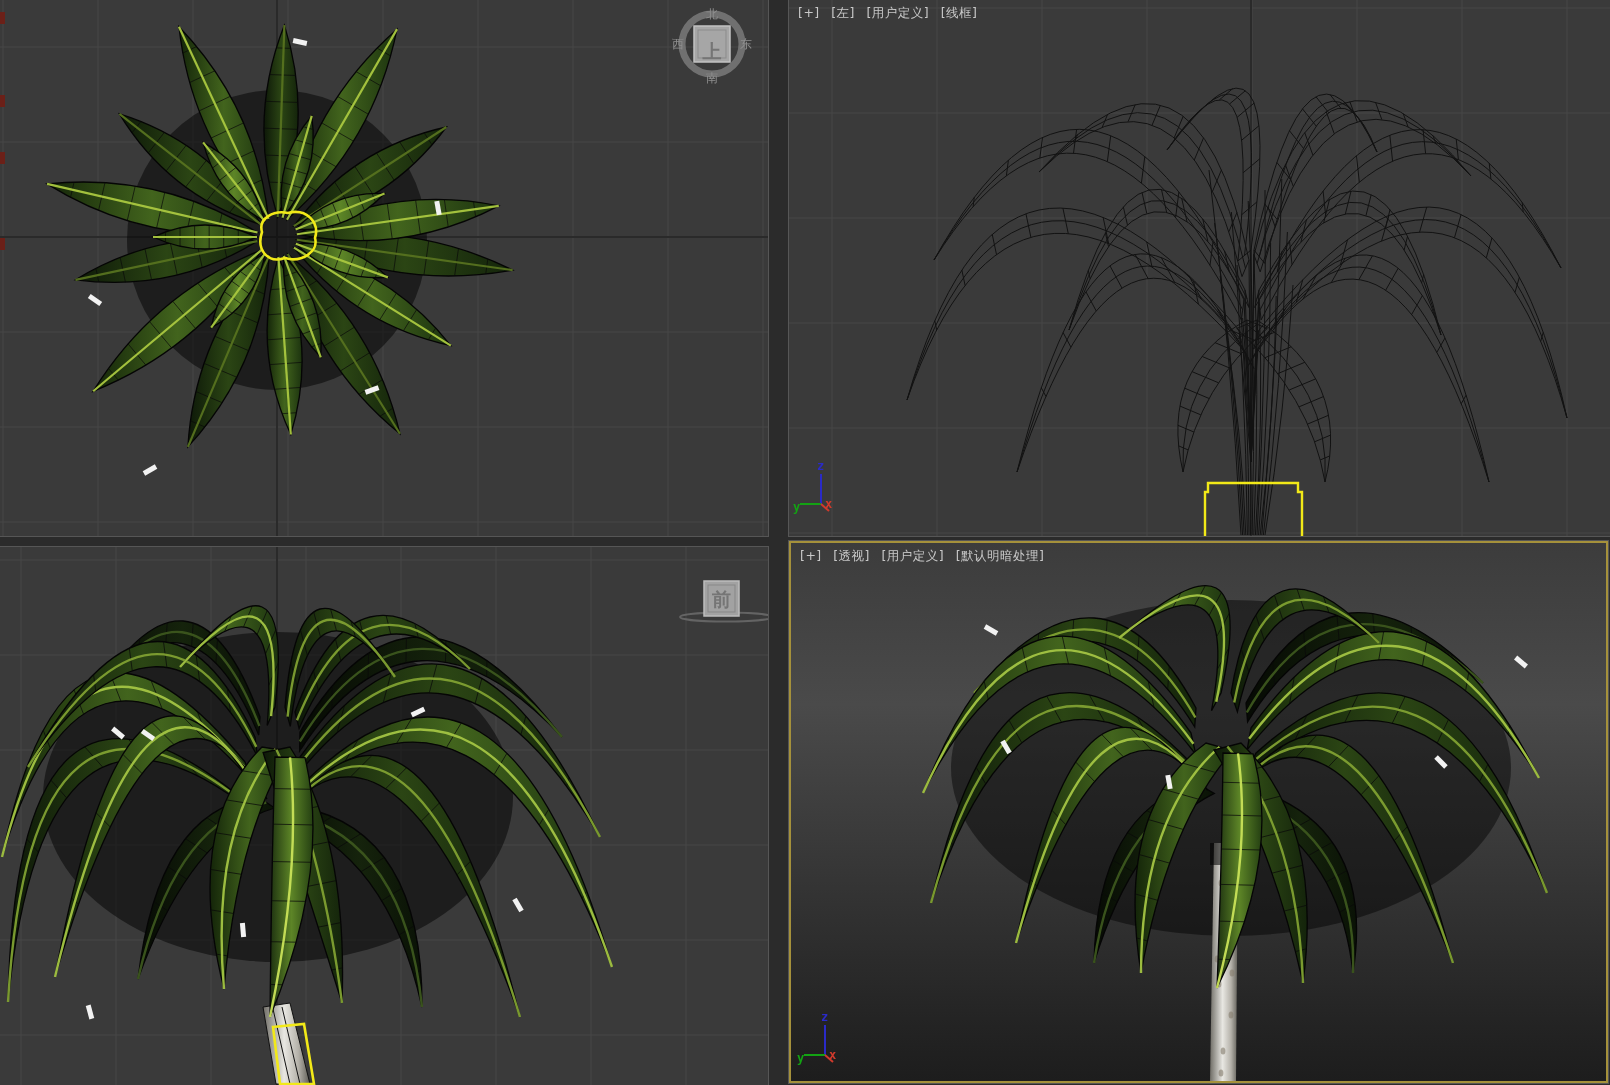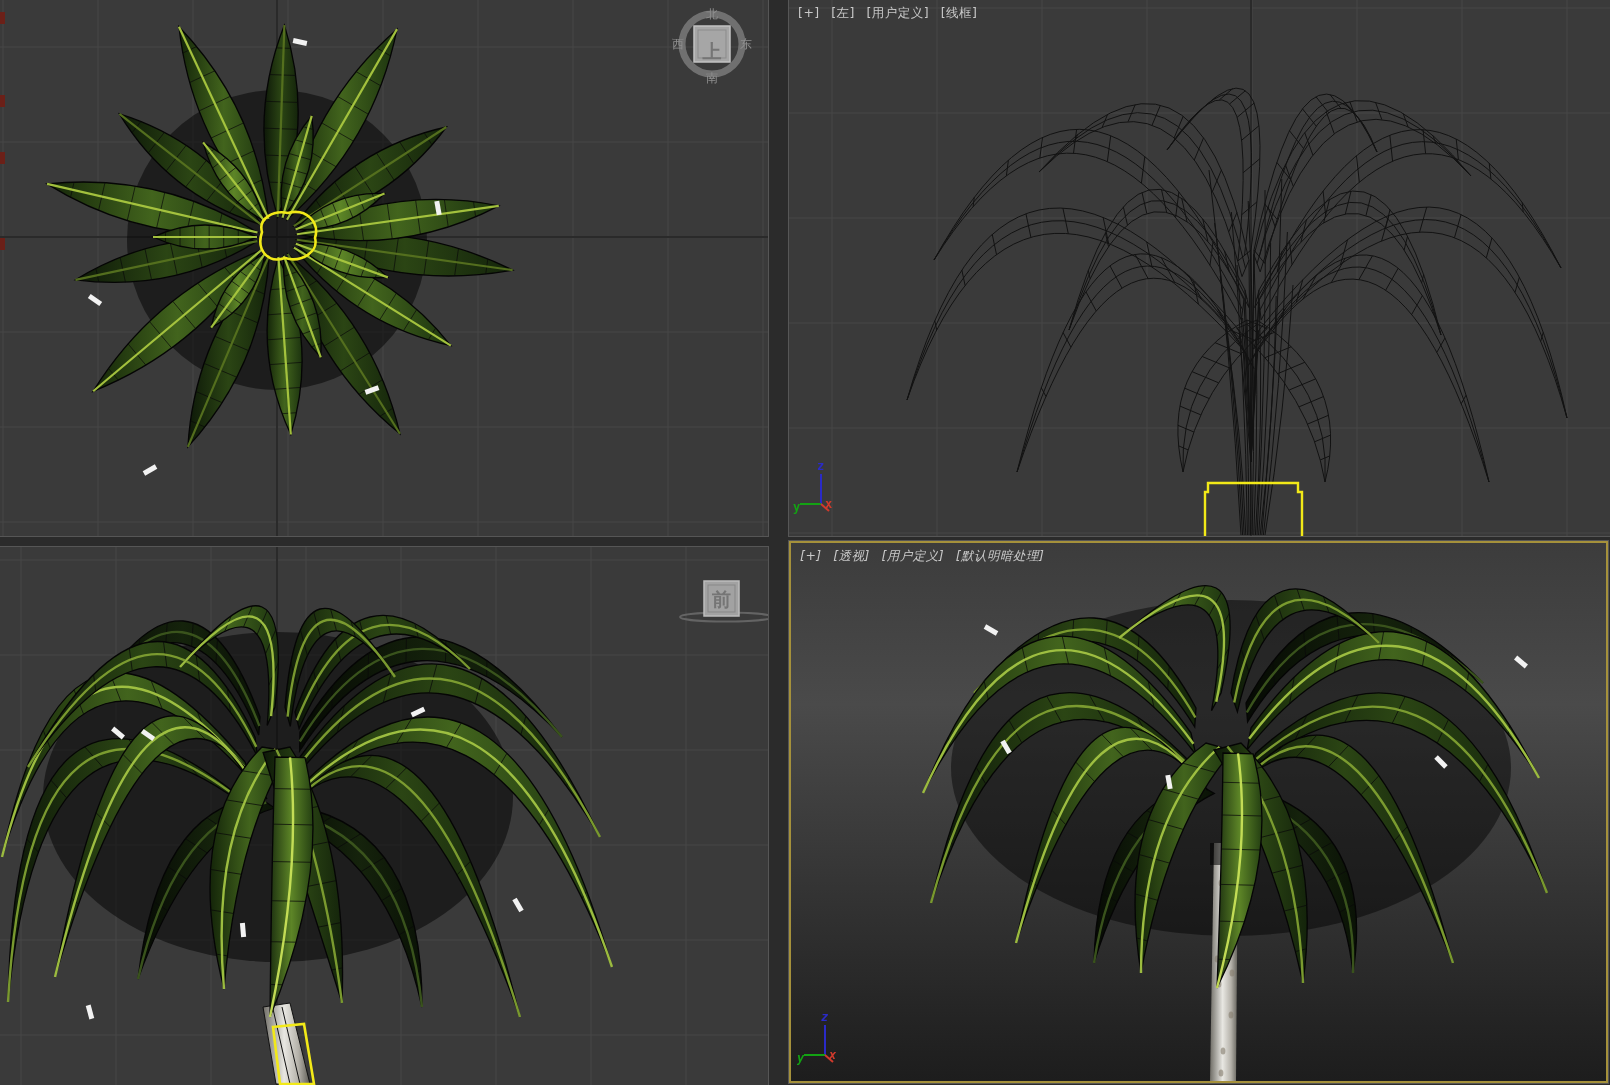--- a/index.html
+++ b/index.html
@@ -2,21 +2,21 @@
 <html style="--viewport-bg: #3a3a3a; --grid-line: #464646; --grid-axis: #2a2a2a; --wire: #121212; --selection: #f2e918; --active-border: #a5913b; --label-text: #c9c9c9; --axis-x: #d03a2c; --axis-y: #13a213; --axis-z: #2a2ac8; --trunk-light: #e8e7e2; --trunk-dark: #6f6d66; --leaf-stripe-bright: #a3c443; --leaf-dark: #0a1206; --leaf-lit: #42641d;"><head>
 <meta charset="utf-8">
 <style>
   html,body{margin:0;padding:0;background:#1a1a1a;}
   #stage{position:relative;width:1610px;height:1085px;background:#2b2b2b;overflow:hidden;
          font-family:"DejaVu Sans",sans-serif;}
   .vp{position:absolute;background:var(--viewport-bg);overflow:hidden;box-shadow:0 0 0 1px #565656;}
   #vp-top{left:0;top:0;width:768px;height:536px;}
   #vp-left{left:789px;top:0;width:821px;height:536px;}
   #vp-front{left:0;top:547px;width:768px;height:538px;}
-  #vp-persp{left:789px;top:541px;width:819px;height:542px;border:2px solid var(--active-border);box-sizing:border-box;font-style:italic;}
+  #vp-persp{left:789px;top:541px;width:819px;height:542px;border:2px solid var(--active-border);box-sizing:border-box;}
   #vp-persp .bg{position:absolute;inset:0;
      background:linear-gradient(180deg,#3c3c3c 0%,#4a4a4a 30%,#3a3a3a 55%,#232323 90%,#1d1d1d 100%);}
   .canvas{position:absolute;left:0;top:0;}
   .vp-label{position:absolute;left:9px;top:5px;font-size:12.5px;letter-spacing:.5px;z-index:5;}
   .vp-label span{color:var(--label-text);margin-right:7px;cursor:pointer;}
   .tripod{position:absolute;z-index:4;}
   .tripod text{font-size:12px;font-weight:bold;font-family:"DejaVu Sans Mono",monospace;}
   .axis-x-line{stroke:var(--axis-x);stroke-width:2;}
   .axis-y-line{stroke:var(--axis-y);stroke-width:2;}
   .axis-z-line{stroke:var(--axis-z);stroke-width:2;}

